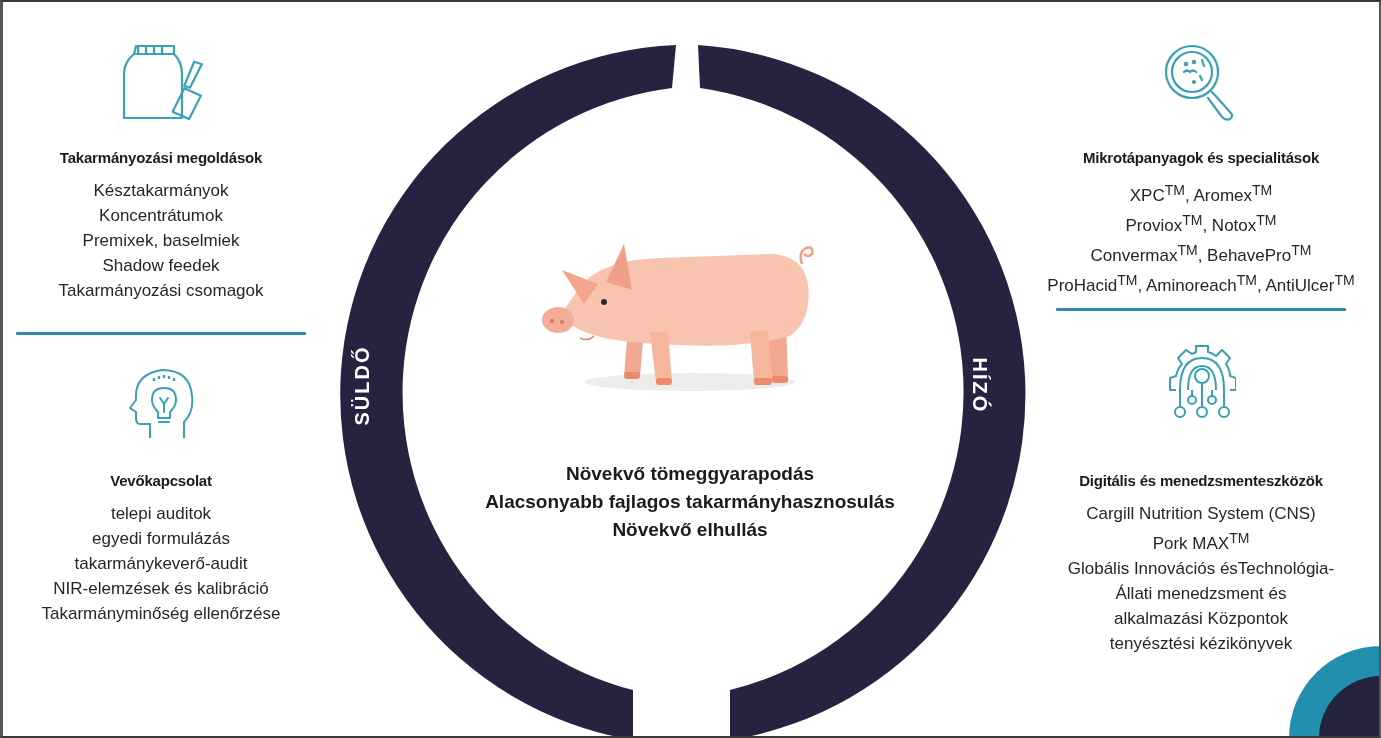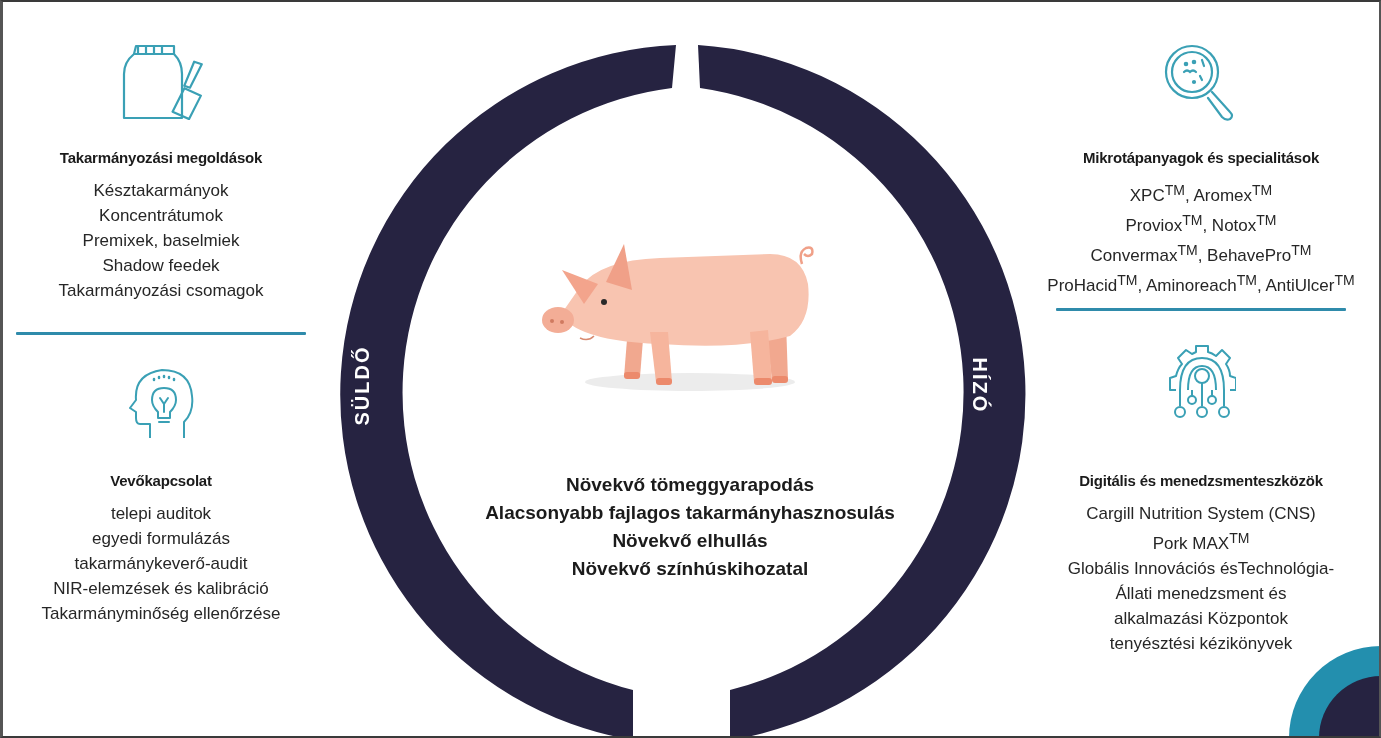--- a/index.html
+++ b/index.html
@@ -11,21 +11,21 @@
   .panel .title { font-weight: bold; font-size: 15px; line-height: 24px; letter-spacing: -0.2px; color: #1b1b1b; }
   .panel ul { list-style: none; margin: 8px 0 0 0; padding: 0; }
   .panel li { font-size: 17px; line-height: 25px; color: #262626; }
   .panel li sup { font-size: 14px; vertical-align: 6px; }
   .icon { position: absolute; }
   .sep { position: absolute; height: 3px; background: #2f8bab; border-radius: 1px; }
   .ring { position: absolute; left: 0; top: 0; }
   .stage-label { position: absolute; color: #ffffff; font-weight: bold; font-size: 20px; letter-spacing: 2px; white-space: nowrap; }
   .benefits { position: absolute; left: 440px; top: 456px; width: 500px; text-align: center; }
   .benefits li { font-weight: bold; font-size: 19px; line-height: 28px; color: #1b1b1b; list-style: none; }
-  .benefits ul { margin: 15px; padding: 0; }
+  .benefits ul { margin: 4px; padding: 0; }
   .corner { position: absolute; right: 0; bottom: 0; }
 </style>
 </head>
 <body>
 
 <div class="frame"></div>
 
 <svg class="ring" width="1381" height="738">
 
   <path d="M 676 45 A 350 350 0 0 0 633 740 L 633 690 A 307 307 0 0 1 672 88 Z" fill="#262341"></path>
@@ -67,21 +67,20 @@
   <path d="M 40 106 Q 48 110 54 104" stroke="#d88a70" stroke-width="1.5" fill="none"></path>
 
   <path d="M 262 32 Q 258 20 266 16 Q 274 14 272 22 Q 268 26 264 22" stroke="#f0a088" stroke-width="2.5" fill="none"></path>
 </svg>
 
 <div class="benefits">
   <ul>
     <li>Növekvő tömeggyarapodás</li>
     <li>Alacsonyabb fajlagos takarmányhasznosulás</li>
     <li>Növekvő elhullás</li>
-    <li>Növekvő színhúskihozatal</li>
   </ul>
 </div>
 
 <svg class="icon" style="left:118px; top:40px;" width="85" height="80" viewBox="0 0 85 80">
   <g fill="none" stroke="#3aa0b5" stroke-width="2.2" stroke-linejoin="round">
     <path d="M 18 6 L 56 6 L 56 14 Q 64 22 64 34 L 64 78 L 6 78 L 6 34 Q 6 22 16 14 Z"></path>
     <path d="M 16 14 L 56 14"></path>
     <path d="M 20 6 L 20 14 M 28 6 L 28 14 M 36 6 L 36 14 M 44 6 L 44 14"></path>
     <path d="M 72 22 L 80 22 L 76 48 L 70 48 Z" transform="rotate(18 75 35)"></path>
     <path d="M 62 50 L 80 52 L 76 78 L 58 76 Z" transform="rotate(18 70 63)"></path>

